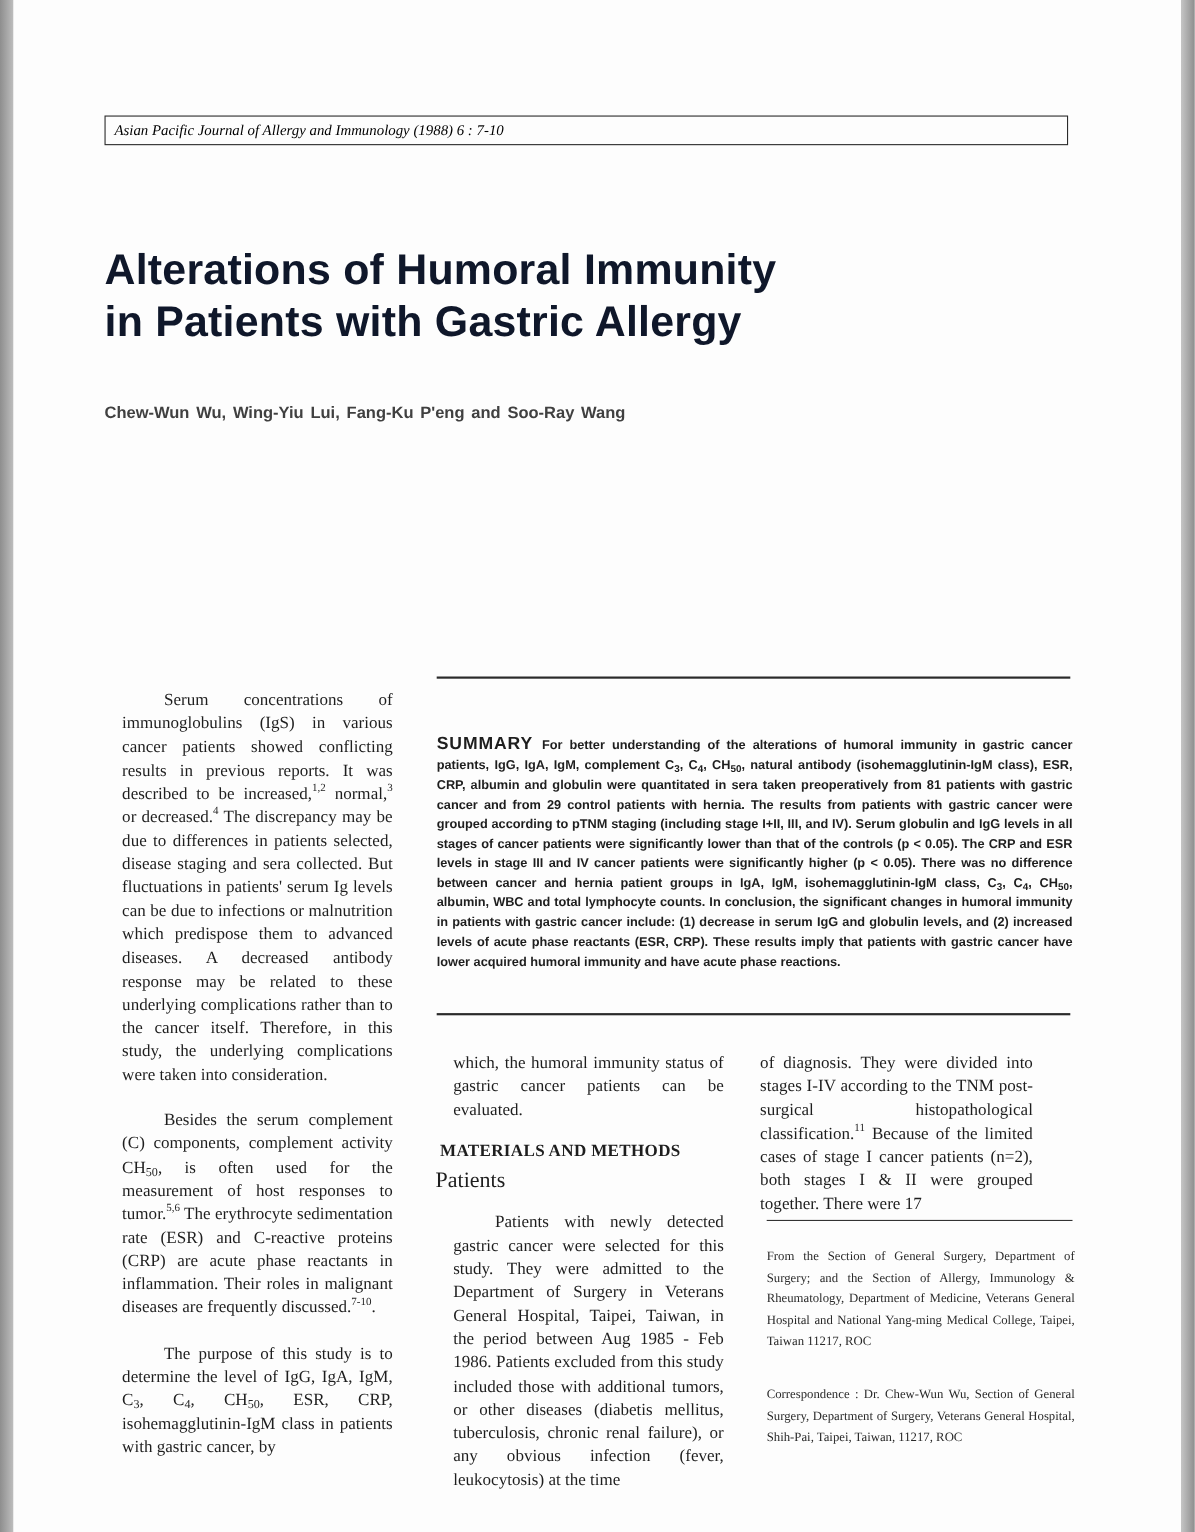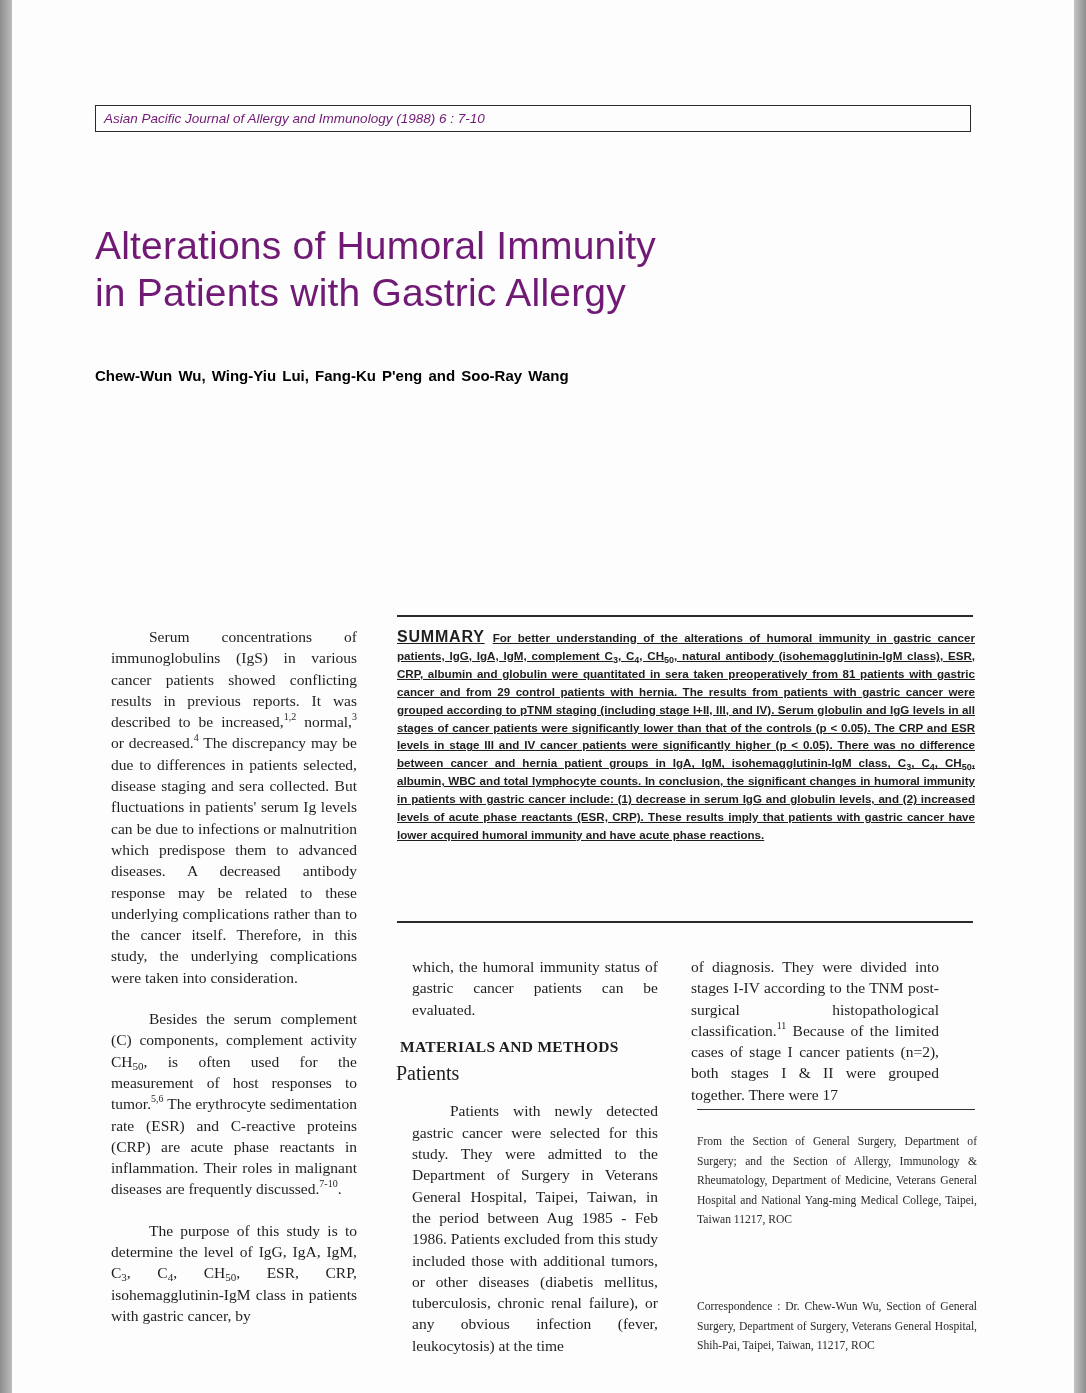--- a/index.html
+++ b/index.html
@@ -17,67 +17,67 @@
     }
     .edge-l { position:absolute; left:0; top:0; width:12px; height:1393px; background: linear-gradient(90deg,#8e8e8e,#bdbdbd); }
     .edge-r { position:absolute; right:0; top:0; width:12px; height:1393px; background: linear-gradient(90deg,#c4c4c4,#8e8e8e); }
 
     .journal-box {
       position: absolute; left: 95px; top: 105px; width: 876px; height: 27px;
       border: 1.5px solid #2a2a2a; box-sizing: border-box;
     }
     .journal-box span {
       position: absolute; left: 8px; top: 5px;
-      font-style: italic; font-size: 13.5px; color: #701a75;
-      font-family: Liberation Sans, sans-serif;
+      font-style: italic; font-size: 13.5px; color: #000000;
+      font-family: Liberation Serif, serif;
     }
 
     .title {
       position: absolute; left: 95px; top: 222px; width: 800px;
-      font-family: "Liberation Sans", sans-serif; font-weight: normal;
-      font-size: 39px; line-height: 47px; color: #701a75; letter-spacing: 0.2px;
+      font-family: "Liberation Sans", sans-serif; font-weight: bold;
+      font-size: 39px; line-height: 47px; color: #0f172a; letter-spacing: 0.2px;
     }
     .authors {
       position: absolute; left: 95px; top: 367px;
       font-family: "Liberation Sans", sans-serif; font-weight: bold;
-      font-size: 15px; color: #000000; word-spacing: 2px;
+      font-size: 15px; color: #404040; word-spacing: 2px;
     }
 
     .col {
       position: absolute; font-size: 15.5px; line-height: 21.3px;
       text-align: justify; color: #1e1e1e;
     }
     .col p { margin: 16px; }
     .indent { text-indent: 38px; }
     .col1 { left: 95px; top: 610px; width: 278px; }
     .col2 { left: 396px; top: 940px; width: 278px; }
     .col3 { left: 675px; top: 940px; width: 280px; }
 
     .summary-rule-top { position:absolute; left:397px; top:615px; width:576px; height:1.5px; background:#2a2a2a; }
     .summary-rule-bot { position:absolute; left:397px; top:921px; width:576px; height:1.5px; background:#2a2a2a; }
     .summary {
-      position: absolute; left: 397px; top: 628px; width: 578px;
+      position: absolute; left: 397px; top: 668px; width: 578px;
       font-family: "Liberation Sans", sans-serif; font-weight: bold;
-      font-size: 11.6px; line-height: 17.9px; text-align: justify; color: #1e1e1e; text-decoration: underline;
+      font-size: 11.6px; line-height: 17.9px; text-align: justify; color: #1e1e1e;
     }
     .summary .label { font-size: 16px; font-weight: bold; letter-spacing: 0.8px; margin-right: 8px; }
 
     .section-head {
       font-weight: bold; font-size: 15.5px; margin: 8px 0 6px 4px; letter-spacing: 0.3px;
     }
     .sub-head { font-weight: normal; font-size: 20px; margin: 0 0 8px 0; }
 
     .footnote-rule { position:absolute; left:697px; top:1109px; width:278px; height:1.2px; background:#333; }
     .footnote {
       position: absolute; left: 697px; width: 280px;
       font-family: Liberation Serif, serif; font-size: 11.6px; line-height: 19.5px;
       text-align: justify; color: #2a2a2a;
     }
     .fn1 { top: 1132px; }
-    .fn2 { top: 1258px; margin-top: 39px; }
+    .fn2 { top: 1258px; }
     sup { font-size: 10px; line-height: 0; vertical-align: 7px; }
     sub { font-size: 11px; line-height: 0; vertical-align: -3px; }
     .summary sub { font-size: 9px; }
   </style>
 </head>
 <body>
 
 <div class="edge-l"></div>
 <div class="page"></div>
 <div class="edge-r"></div>

